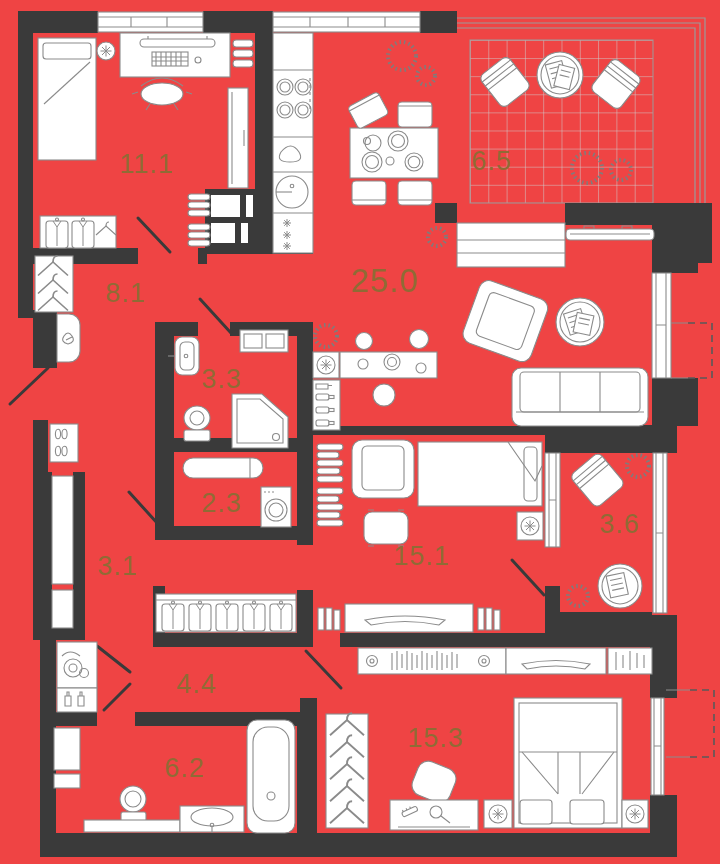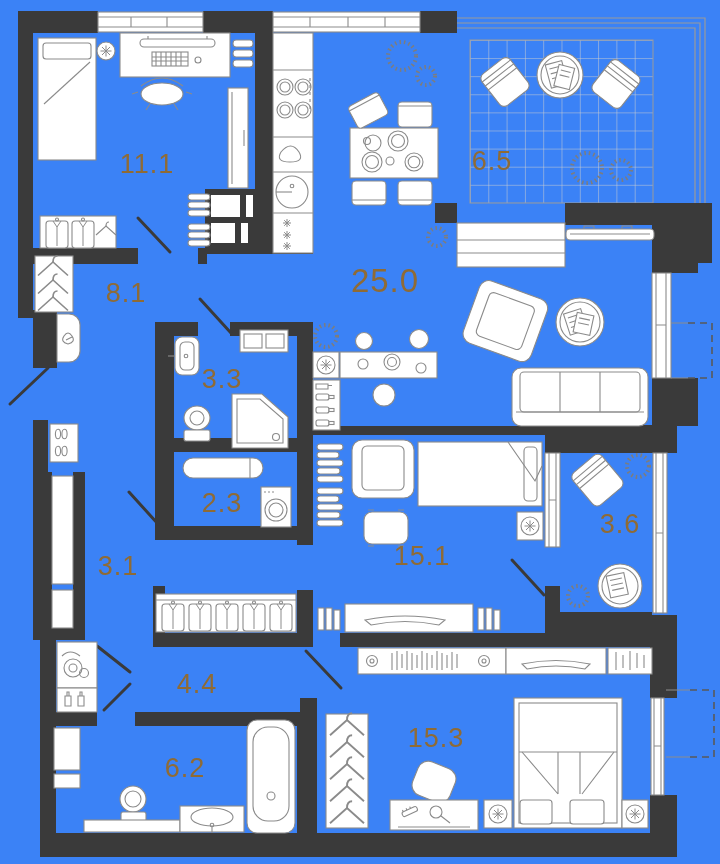--- a/index.html
+++ b/index.html
@@ -1,16 +1,16 @@
 <!DOCTYPE html>
 <html><head>
 <meta charset="utf-8">
 <style>
   html,body{margin:0;padding:0;background:#ffffff;}
-  .stage{position:relative;width:720px;height:864px;background:#3b82f6;overflow:hidden;
+  .stage{position:relative;width:720px;height:864px;background:#ef4444;overflow:hidden;
          font-family:"Liberation Sans", sans-serif;}
   svg{display:block}
   .wall{fill:#3a3a3a;stroke:none}
   .thin{fill:none;stroke:#8b8b8b;stroke-width:1.1}
   .thinf{fill:#ffffff;stroke:#8b8b8b;stroke-width:1.1}
   .glass{fill:none;stroke:#9a9a9a;stroke-width:1.2}
   .leaf{stroke:#3a3a3a;stroke-width:3;fill:none;stroke-linecap:round}
   .plant{fill:none;stroke:#7d7d7d;stroke-width:4;stroke-dasharray:1.5 3}
   .dash{fill:none;stroke:#5a5a5a;stroke-width:1.6;stroke-dasharray:7 5}
   .roomlabel{fill:#8f6b35;font-size:27px;font-weight:500;letter-spacing:1px}

